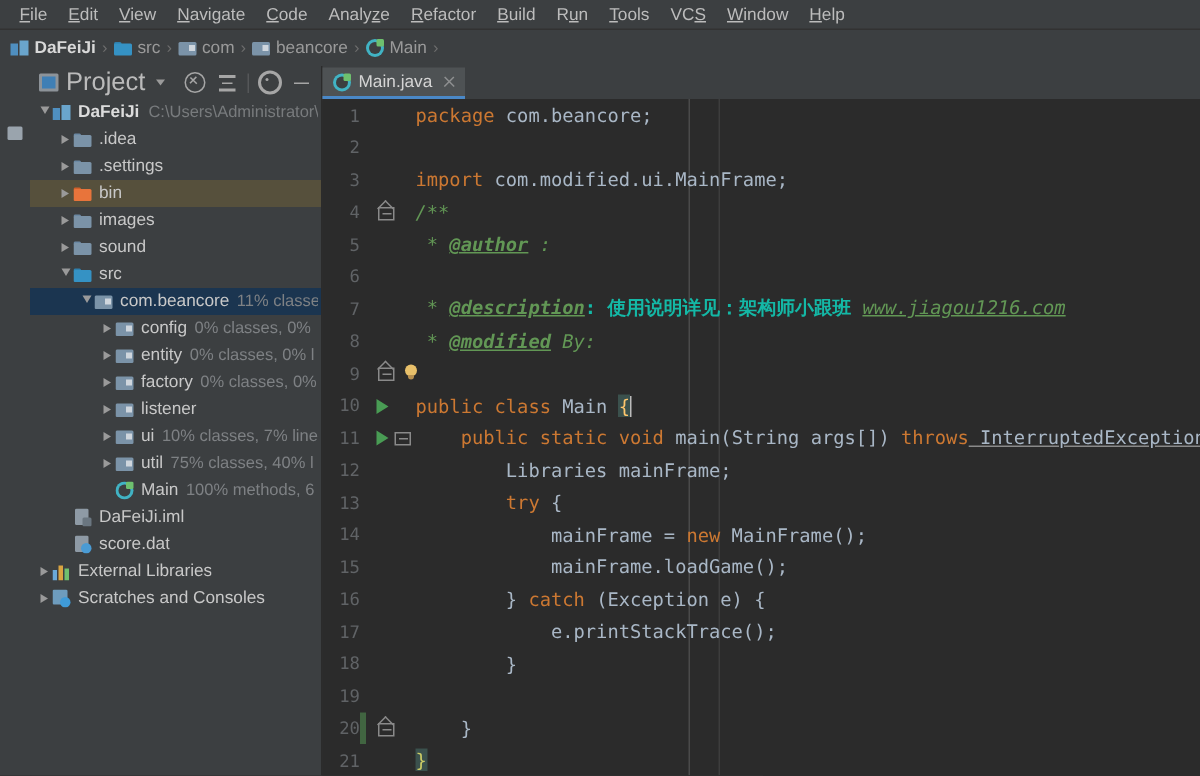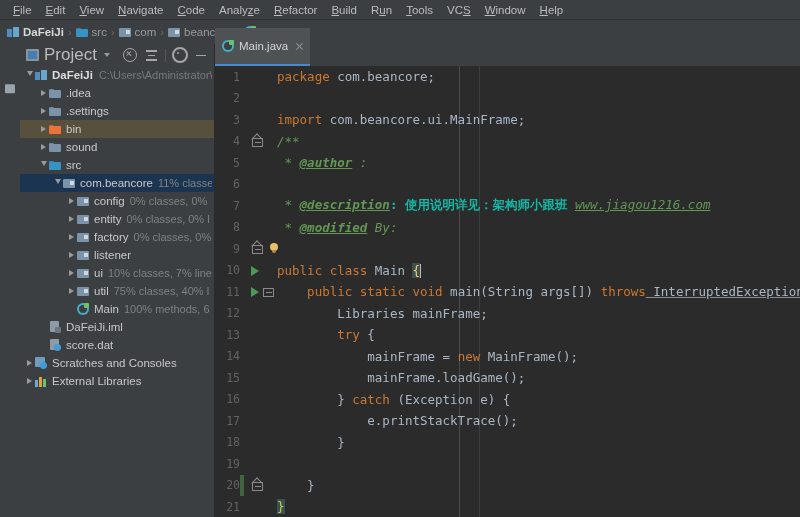--- a/index.html
+++ b/index.html
@@ -121,21 +121,21 @@
   .tlabelwrap{display:flex;align-items:center;overflow:hidden;}
   .tname{margin-left:5px;font-size:11.5px;color:#c8c8c8;}
   .tname.bold{font-weight:bold;color:#dcdcdc;}
   .tmeta{margin-left:5px;font-size:11px;color:#7e8184;}
   .tpath{margin-left:6px;font-size:11px;color:#787b7d;}
 
   
   .editor-wrap{position:absolute;left:215px;top:44px;right:0;bottom:0;background:#2b2b2b;}
   .tabbar{height:22px;background:#3c3f41;display:flex;align-items:flex-end;border-bottom:1px solid #323232;}
   .etab{
-    height:38px;display:flex;align-items:center;padding:0 6px 0 7px;
+    height:21px;display:flex;align-items:center;padding:0 6px 0 7px;
     background:#4e5254;border-bottom:2px solid #4a88c7;box-sizing:border-box;
   }
   .etab .etname{margin-left:5px;font-size:11.5px;color:#d4d4d4;}
   .etab .eclose{margin-left:7px;width:9px;height:9px;position:relative;opacity:.55;}
   .etab .eclose:before,.etab .eclose:after{
     content:"";position:absolute;left:0;top:4px;width:9px;height:1.3px;background:#c2c2c2;
   }
   .etab .eclose:before{transform:rotate(45deg);}
   .etab .eclose:after{transform:rotate(-45deg);}
 
@@ -304,20 +304,30 @@
             <span class="tname">bin</span>
           </span>
         </div>
         <div class="trow">
           <span style="display:inline-block;width:18px;flex:0 0 18px"></span>
           <span class="arrow">
             <span class="tri"></span>
           </span>
           <span class="tlabelwrap">
             <span class="ico ico-folder"></span>
+            <span class="tname">images</span>
+          </span>
+        </div>
+        <div class="trow">
+          <span style="display:inline-block;width:18px;flex:0 0 18px"></span>
+          <span class="arrow">
+            <span class="tri"></span>
+          </span>
+          <span class="tlabelwrap">
+            <span class="ico ico-folder"></span>
             <span class="tname">sound</span>
           </span>
         </div>
         <div class="trow">
           <span style="display:inline-block;width:18px;flex:0 0 18px"></span>
           <span class="arrow">
             <span class="tri open"></span>
           </span>
           <span class="tlabelwrap">
             <span class="ico ico-folder src"></span>
@@ -416,46 +426,46 @@
             <span class="ico ico-iml"></span>
             <span class="tname">DaFeiJi.iml</span>
           </span>
         </div>
         <div class="trow">
           <span style="display:inline-block;width:18px;flex:0 0 18px"></span>
           <span class="arrow"></span>
           <span class="tlabelwrap">
             <span class="ico ico-dat"></span>
             <span class="tname">score.dat</span>
-          </span>
-        </div>
-        <div class="trow">
-          <span style="display:inline-block;width:4px;flex:0 0 4px"></span>
-          <span class="arrow">
-            <span class="tri"></span>
-          </span>
-          <span class="tlabelwrap">
-            <span class="ico ico-scratch"></span>
-            <span class="tname">Scratches and Consoles</span>
           </span>
         </div>
         <div class="trow">
           <span style="display:inline-block;width:4px;flex:0 0 4px"></span>
           <span class="arrow">
             <span class="tri"></span>
           </span>
           <span class="tlabelwrap">
             <span class="ico ico-lib">
               <span style="left:0;height:7px;background:#6aa9d8"></span>
               <span style="left:4px;height:10px;background:#d9a441"></span>
               <span style="left:8px;height:8px;background:#6ec06e"></span>
             </span>
             <span class="tname">External Libraries</span>
           </span>
         </div>
+        <div class="trow">
+          <span style="display:inline-block;width:4px;flex:0 0 4px"></span>
+          <span class="arrow">
+            <span class="tri"></span>
+          </span>
+          <span class="tlabelwrap">
+            <span class="ico ico-scratch"></span>
+            <span class="tname">Scratches and Consoles</span>
+          </span>
+        </div>
       </div>
   </div>
 
   <div class="editor-wrap">
     <div class="tabbar">
       <div class="etab">
         <span class="ico ico-class"></span>
         <span class="etname">Main.java</span>
         <span class="eclose"></span>
       </div>
@@ -471,21 +481,21 @@
             <span class="codetext"><span class="kw">package</span><span class="plain"> com.beancore;</span></span>
           </div>
           <div class="code-row">
             <span class="lnum">2</span>
             <span class="gutter"></span>
             <span class="codetext"></span>
           </div>
           <div class="code-row">
             <span class="lnum">3</span>
             <span class="gutter"></span>
-            <span class="codetext"><span class="kw">import</span><span class="plain"> com.beancore.ui.MainFrame;</span></span>
+            <span class="codetext"><span class="kw">import</span><span class="plain"> com.modified.ui.MainFrame;</span></span>
           </div>
           <div class="code-row">
             <span class="lnum">4</span>
             <span class="gutter">
               <span class="fold">
                 <span class="box"></span>
                 <span class="roof"></span>
                 <span class="minus"></span>
               </span>
             </span>

